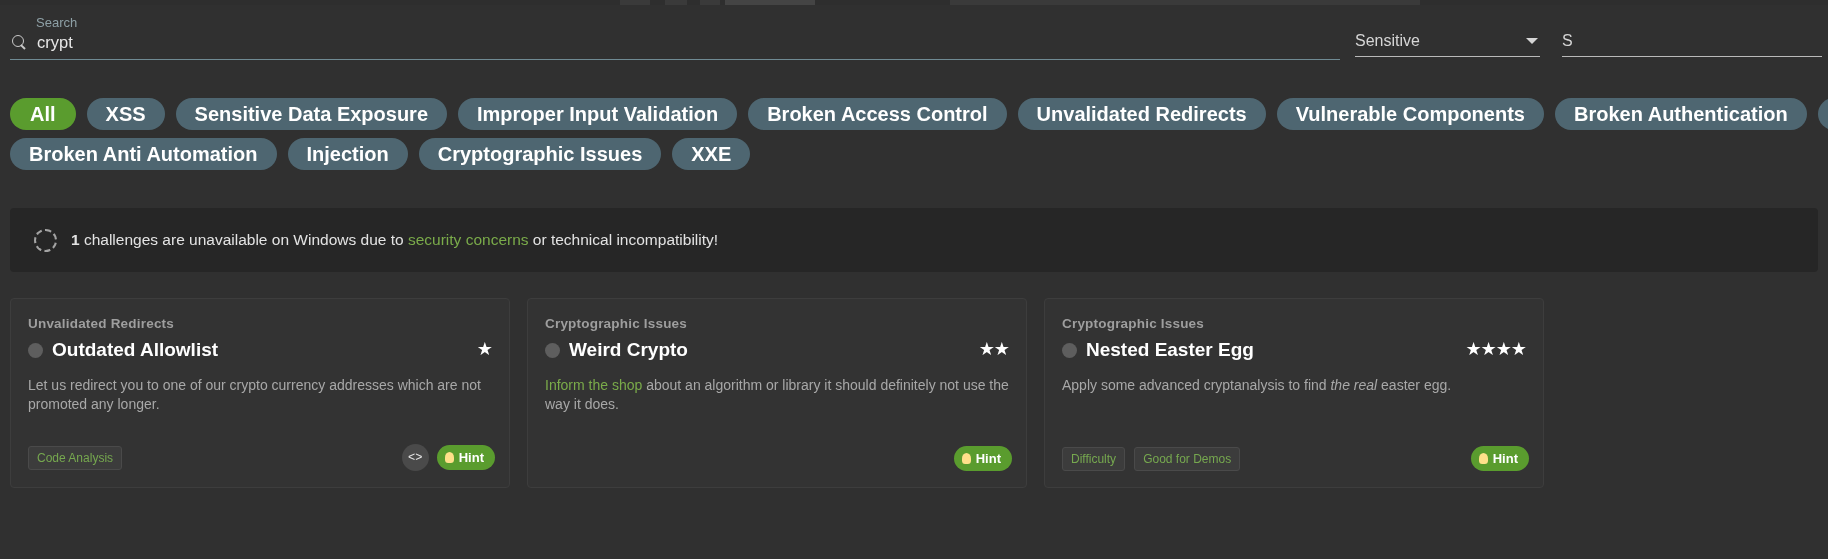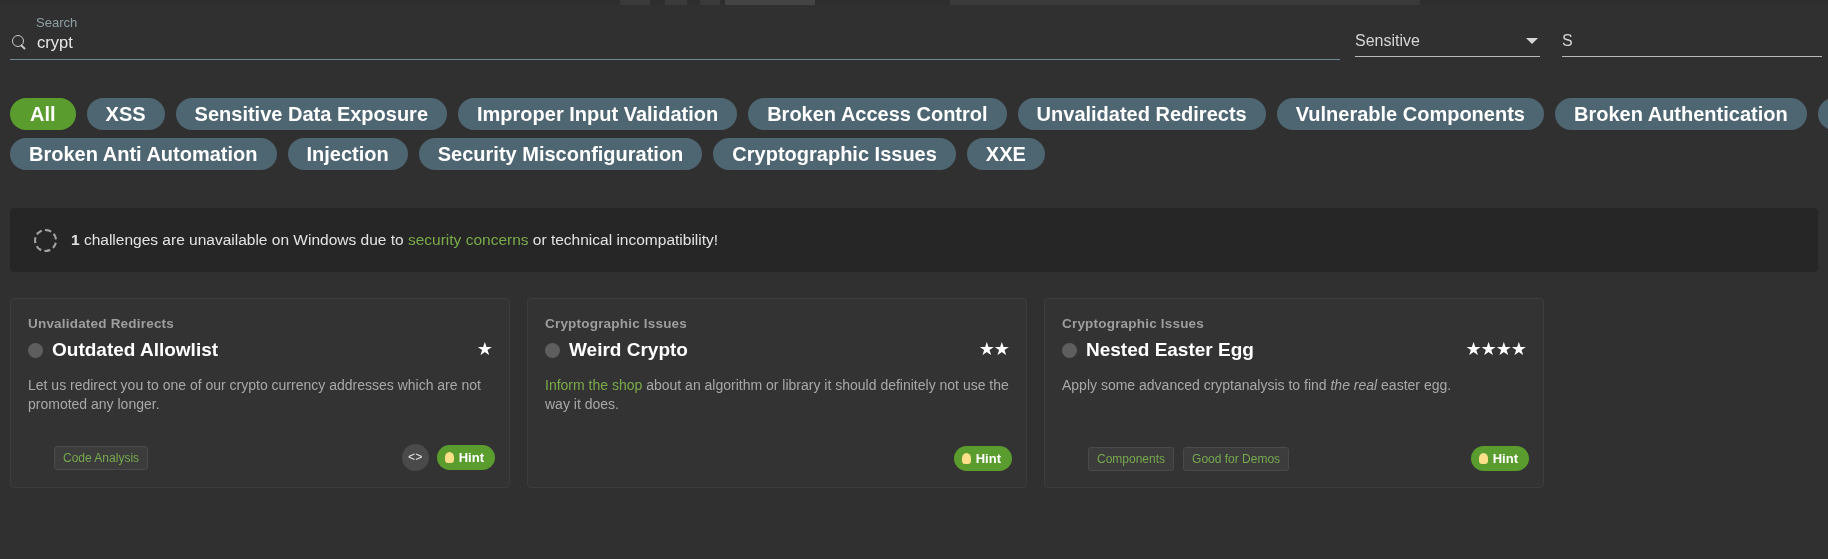--- a/index.html
+++ b/index.html
@@ -263,21 +263,20 @@
   .desc-em { font-style: italic; }
 
   .card-footer {
     position: absolute;
     left: 17px;
     right: 14px;
     bottom: 16px;
     display: flex;
     align-items: center;
     justify-content: space-between;
-    margin-left: 26px;
   }
   .tags { display: flex; gap: 9px; }
   .tag {
     background: #3c3c3c;
     border: 1px solid #4a4a4a;
     border-radius: 3px;
     color: #76a84f;
     font-size: 12px;
     padding: 4px 8px;
     white-space: nowrap;
@@ -387,23 +386,20 @@
         </div>
       </div>
     <div class="chip-row" id="chip-row-2">
         <div class="chip">
           <span>Broken Anti Automation</span>
         </div>
         <div class="chip">
           <span>Injection</span>
         </div>
         <div class="chip">
-          <span>Security Misconfiguration</span>
-        </div>
-        <div class="chip">
           <span>Cryptographic Issues</span>
         </div>
         <div class="chip">
           <span>XXE</span>
         </div>
       </div>
   </div>
 
   <div class="banner">
     <span class="spinner"></span>
@@ -464,21 +460,21 @@
         <div class="card-title-row">
           <div class="card-title">
             <span class="status-dot"></span>
             <span class="card-name">Nested Easter Egg</span>
           </div>
           <span class="stars">★★★★</span>
         </div>
         <div class="card-desc"><span>Apply some advanced cryptanalysis to find </span><em class="desc-em">the real</em><span> easter egg.</span></div>
         <div class="card-footer">
           <div class="tags">
-            <span class="tag">Components</span>
+            <span class="tag">Difficulty</span>
             <span class="tag">Good for Demos</span>
           </div>
           <div class="actions">
             <span class="hint-btn">
               <span class="bulb"></span>
               <span>Hint</span>
             </span>
           </div>
         </div>
       </div>

